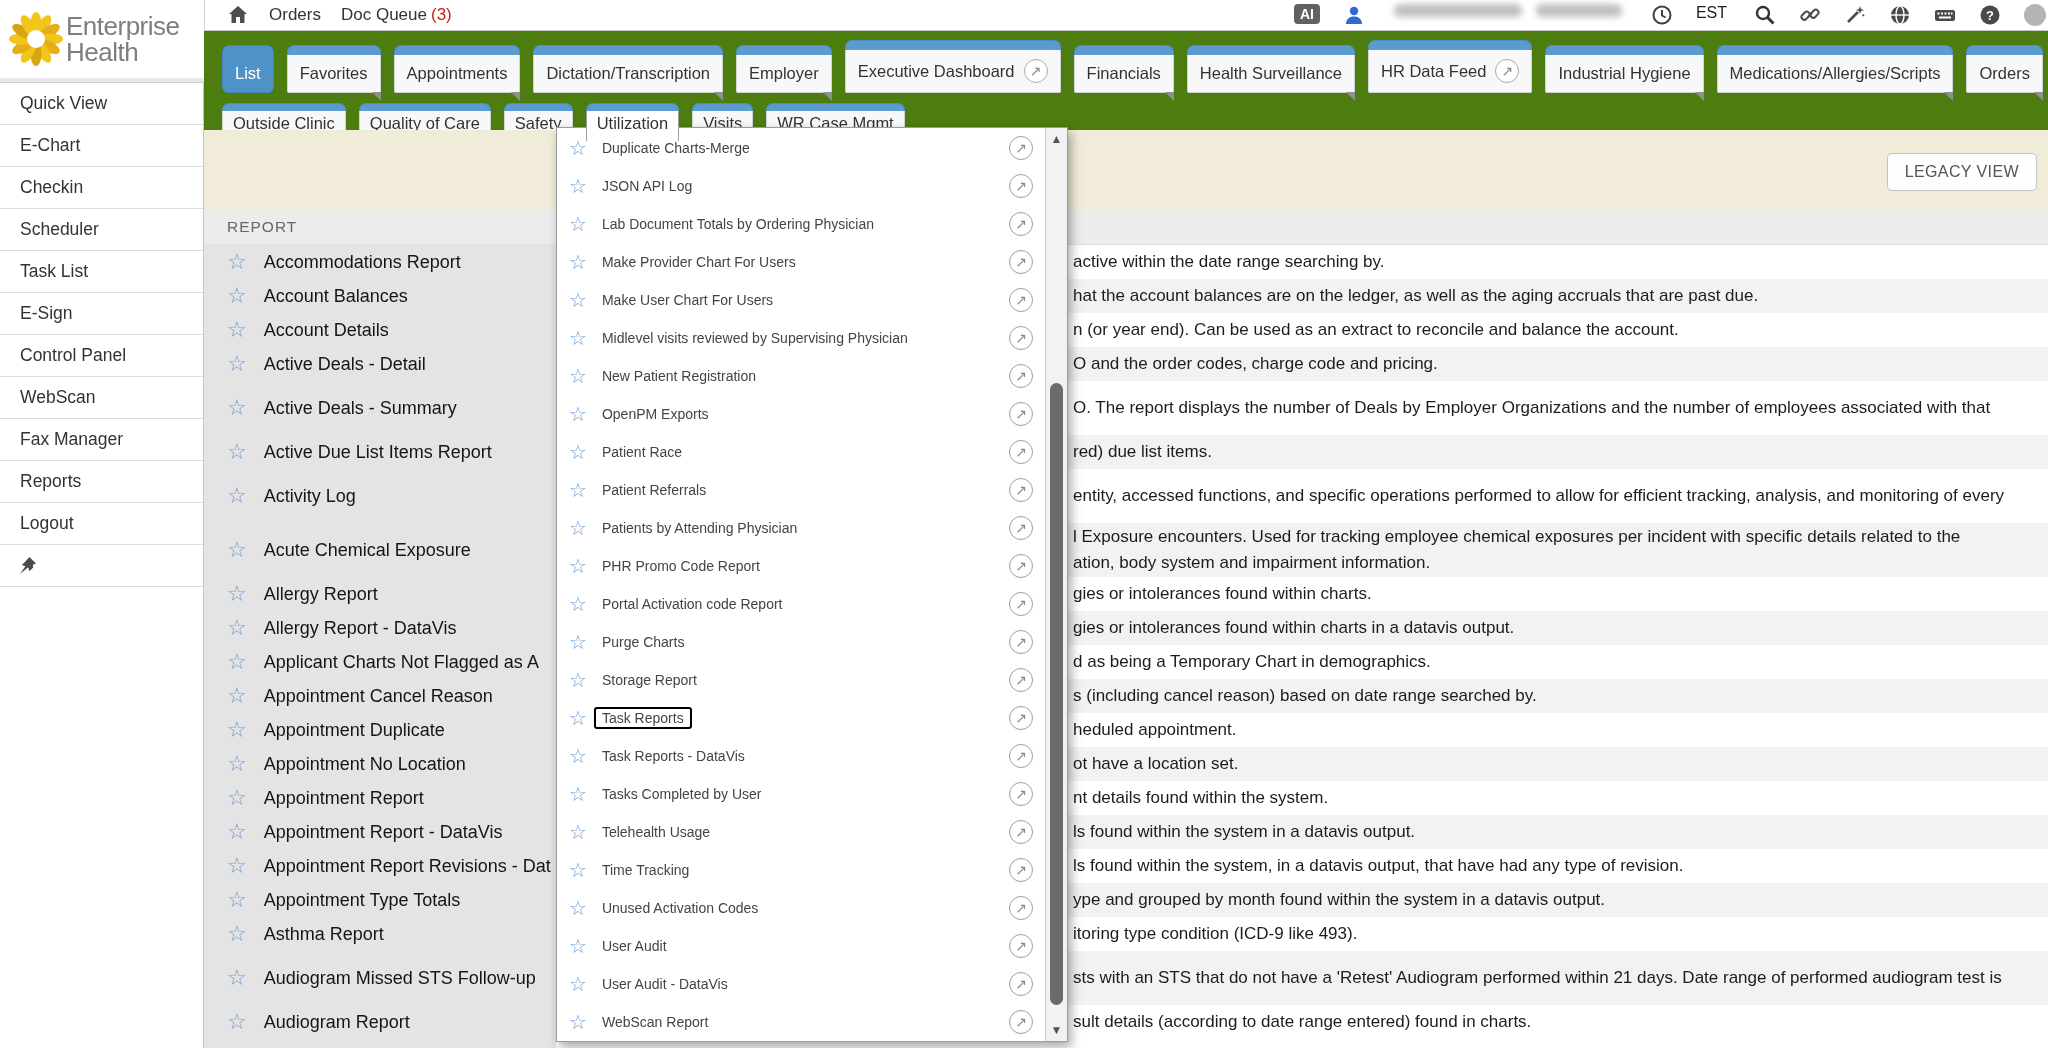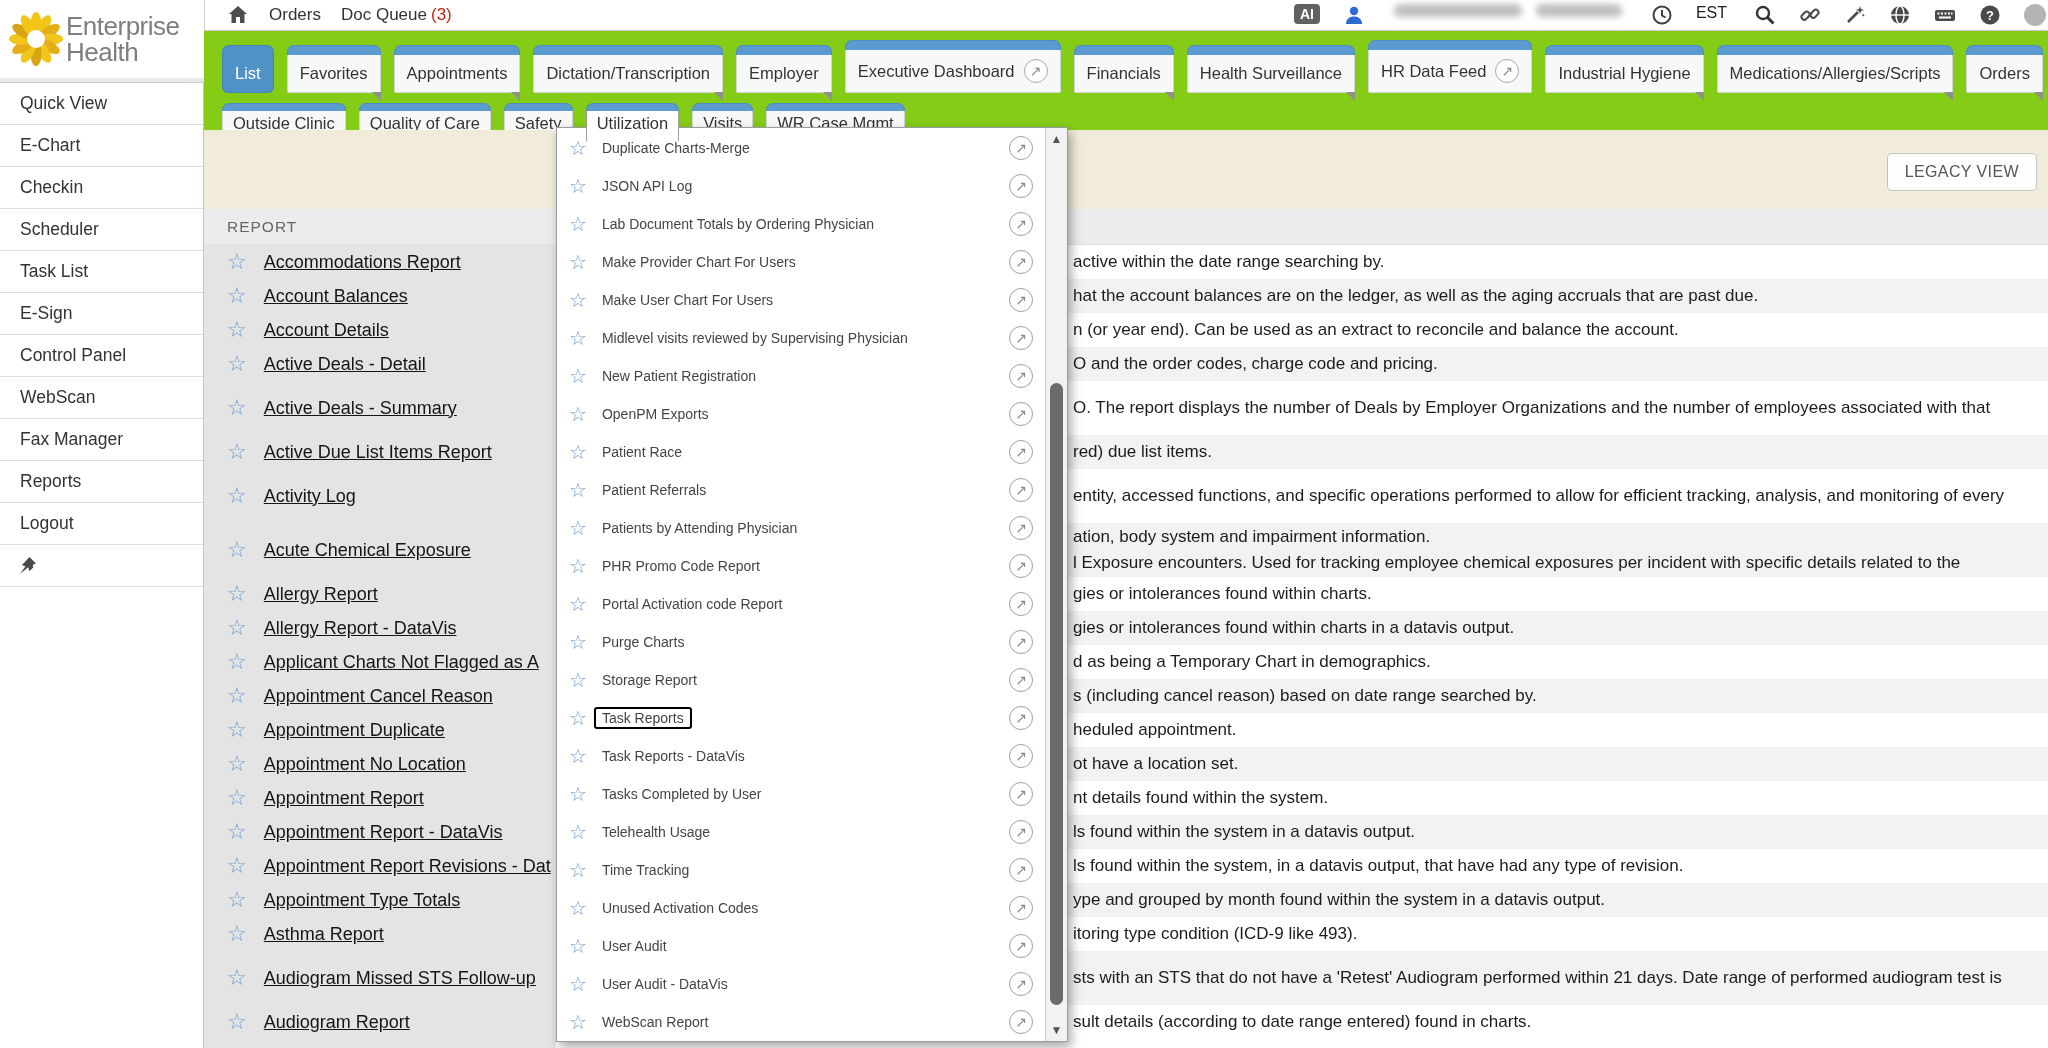--- a/index.html
+++ b/index.html
@@ -22,21 +22,21 @@
 
   
   .logoblock{position:absolute;left:0;top:0;width:204px;height:78px;background:#fff;display:flex;align-items:center;padding:8px 6px;}
   .logotext{color:#7e7e7e;font-size:26px;line-height:26px;letter-spacing:-0.5px;}
   .sidebar{position:absolute;left:0;top:82px;width:204px;bottom:0;background:#fff;border-right:1px solid #c6c6c6;border-top:1px solid #cfcfcf;}
   .sitem{height:42px;display:flex;align-items:center;padding-left:20px;font-size:17.5px;color:#333;
     border-bottom:1px solid #ddd;cursor:pointer;background:#fff;}
   .pinrow{height:42px;display:flex;align-items:center;padding-left:18px;border-bottom:1px solid #ddd;}
 
   
-  .tabzone{position:absolute;left:204px;top:31px;right:0;height:99px;background:#84cc16;}
+  .tabzone{position:absolute;left:204px;top:31px;right:0;height:99px;background:#4d7c0f;}
   .tabrow{display:flex;align-items:flex-end;padding-left:18px;}
   .tabrow1{margin-top:9px;}
   .tabrow2{margin-top:10px;}
   .tab{position:relative;margin-right:13px;cursor:pointer;flex:0 0 auto;}
   .tab .cap{height:10px;background:#5b9bd0;border-radius:7px 7px 0 0;border:1px solid #4d8dc2;border-bottom:none;}
   .tabrow2 .tab .cap{height:8px;}
   .tab .tbody{background:#f7f8f9;border:1px solid #d2d5d8;border-top:none;padding:9px 12px;
     font-size:16.5px;color:#333;white-space:nowrap;display:flex;align-items:center;border-radius:0 0 2px 2px;}
   .tabrow2 .tab .tbody{padding:3px 10px 4px;}
   .tab.fold .tbody:after{content:'';position:absolute;right:0;bottom:-8px;width:0;height:0;
@@ -58,21 +58,21 @@
   .rows{position:relative;}
   .row{display:flex;}
   .row .name{width:352px;background:#e4e4e4;display:flex;align-items:center;padding-left:23px;flex:0 0 auto;}
   .row .desc{flex:1;position:relative;background:#fff;display:flex;flex-direction:column;justify-content:center;
     padding-left:517px;font-size:17px;color:#1c1c1c;overflow:hidden;}
   .row:nth-child(even) .desc{background:#f2f2f2;}
   .row{height:34px;}
   .row.double{height:54px;}
   .row .desc div{line-height:26px;white-space:nowrap;}
   .star{color:#6f9ed6;font-size:22px;line-height:1;margin-right:17px;flex:0 0 auto;}
-  .rname{color:#151515;font-size:18px;text-decoration:underline;white-space:nowrap;cursor:pointer;}
+  .rname{color:#151515;font-size:18px;white-space:nowrap;cursor:pointer;}
   .row.partial .desc{background:#fff;}
 
   
   .dropdown{position:absolute;left:556px;top:127px;width:512px;height:915px;background:#fff;
     border:1px solid #9b9b9b;box-shadow:3px 5px 10px rgba(0,0,0,0.35);z-index:35;}
   .ditems{position:absolute;left:0;top:1px;right:22px;}
   .ditem{height:38px;display:flex;align-items:center;padding-left:12px;cursor:pointer;}
   .ditem .star{font-size:20px;margin-right:15px;}
   .dlabel{font-size:14px;color:#444;white-space:nowrap;}
   .ditem.focused .dlabel{border:2.5px solid #000;border-radius:3px;padding:1px 6px;margin-left:-8px;}
@@ -429,22 +429,22 @@
 
           </div>
         </div>
 
         <div class="row double">
           <div class="name">
             <span class="star">☆</span>
             <a class="rname">Acute Chemical Exposure</a>
           </div>
           <div class="desc">
+            <div>l Exposure encounters. Used for tracking employee chemical exposures per incident with specific details related to the</div>
             <div>ation, body system and impairment information.</div>
-            <div>l Exposure encounters. Used for tracking employee chemical exposures per incident with specific details related to the</div>
           </div>
         </div>
 
         <div class="row">
           <div class="name">
             <span class="star">☆</span>
             <a class="rname">Allergy Report</a>
           </div>
           <div class="desc">
             <div>gies or intolerances found within charts.</div>

